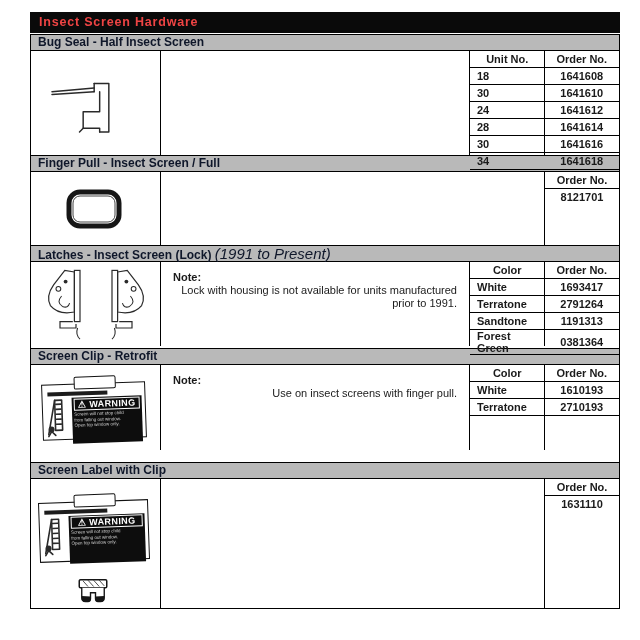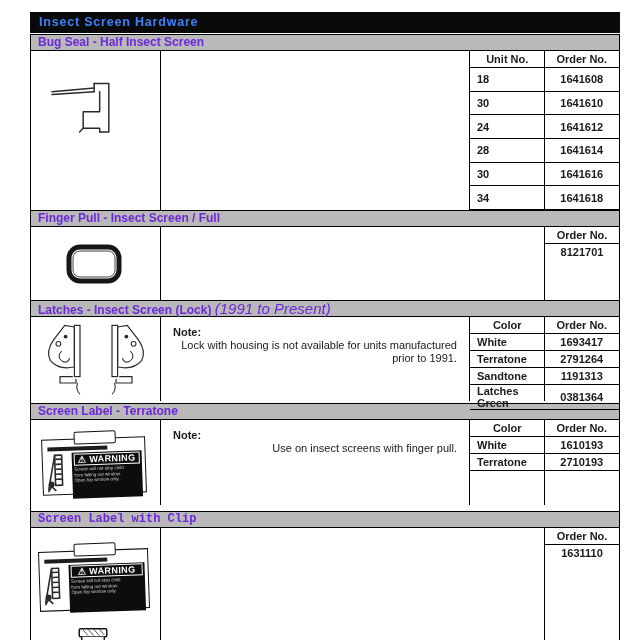--- a/index.html
+++ b/index.html
@@ -1,29 +1,29 @@
 <!DOCTYPE html>
 <html><head>
 <meta charset="utf-8">
 <style>
   html,body{margin:0;padding:0;background:#fff;}
   body{width:640px;height:640px;position:relative;font-family:"Liberation Sans",sans-serif;color:#1a1a1a;}
   .page{position:absolute;left:30px;top:12px;width:590px;}
 
   
-  .title-bar{box-sizing:border-box;height:21px;background:#0a0a0a;color:#3b82f6;
+  .title-bar{box-sizing:border-box;height:21px;background:#0a0a0a;color:#ef4444;
     font-size:12.5px;font-weight:bold;letter-spacing:.8px;line-height:21px;padding-left:9px;}
 
   
   .sheet{box-sizing:border-box;border:1px solid #000;border-top:none;margin-top:1px;}
 
   .sec-bar{box-sizing:border-box;height:17px;background:#b9b9b9;border-top:1px solid #000;border-bottom:1px solid #000;
-    font-size:12px;font-weight:bold;line-height:15px;padding-left:7px;color:#6d28d9;}
+    font-size:12px;font-weight:bold;line-height:15px;padding-left:7px;color:#0f172a;}
   .sec-bar .sub{font-weight:normal;font-style:italic;font-size:15px;}
-  .gap2{margin-top:2px;} .gap1{margin-top:6px;font-family:Liberation Mono, monospace;}
+  .gap2{margin-top:2px;} .gap1{margin-top:12px;}
 
   .sec-body{display:flex;align-items:stretch;background:#fff;}
   .img-cell{box-sizing:border-box;width:130px;border-right:1px solid #000;display:flex;justify-content:center;position:relative;}
   .mid-cell{flex:1;box-sizing:border-box;padding:9px 12px 0 12px;}
   .note-title{font-size:11px;font-weight:bold;line-height:13px;}
   .note-text{font-size:11px;line-height:13px;max-width:292px;text-align:right;}
 
   .right-tbl{box-sizing:border-box;border-left:1px solid #000;position:relative;flex:none;}
   .w2{width:150px;} .w1{width:75px;}
   .col-div{position:absolute;left:74px;top:0;bottom:0;width:0;border-left:1px solid #000;}
@@ -55,21 +55,21 @@
 
 <div class="page">
 
   <div class="title-bar">Insect Screen Hardware</div>
 
   <div class="sheet">
 
     <div class="sec-bar">
       <span>Bug Seal - Half Insect Screen</span>
     </div>
-    <div class="sec-body" style="height:159px">
+    <div class="sec-body" style="height:104px">
       <div class="img-cell">
         <svg width="110" height="110" viewBox="0 0 120 120" style="margin-top:4px">
           <g class="line-art" stroke-width="1.4">
             <path d="M12 40 L58 36"></path>
             <path d="M12 43 L58 40"></path>
             <path d="M58 31 L74 31 L74 84 L64 84"></path>
             <path d="M58 31 L58 40"></path>
             <path d="M64 40 L64 62 L46 62 L46 80 L64 80 L64 84"></path>
             <path d="M46 80 L42 84"></path>
           </g>
@@ -184,30 +184,30 @@
               </tr>
               <tr>
                 <td>Terratone</td>
                 <td>2791264</td>
               </tr>
               <tr>
                 <td>Sandtone</td>
                 <td>1191313</td>
               </tr>
               <tr>
-                <td>Latches Green</td>
+                <td>Forest Green</td>
                 <td>0381364</td>
               </tr>
             </tbody>
           </table>
       </div>
     </div>
 
     <div class="sec-bar gap2">
-      <span>Screen Label - Terratone</span>
+      <span>Screen Clip - Retrofit</span>
     </div>
     <div class="sec-body" style="height:85px">
       <div class="img-cell">
         <div class="sticker" style="left:11px;top:18px;width:104px;">
           <div class="sticker-tab"></div>
           <div class="sticker-body" style="height:56px;">
             <div class="sticker-strip"></div>
             <div class="sticker-row">
               <div class="picto">
                 <svg width="24" height="42" viewBox="0 0 24 42">

